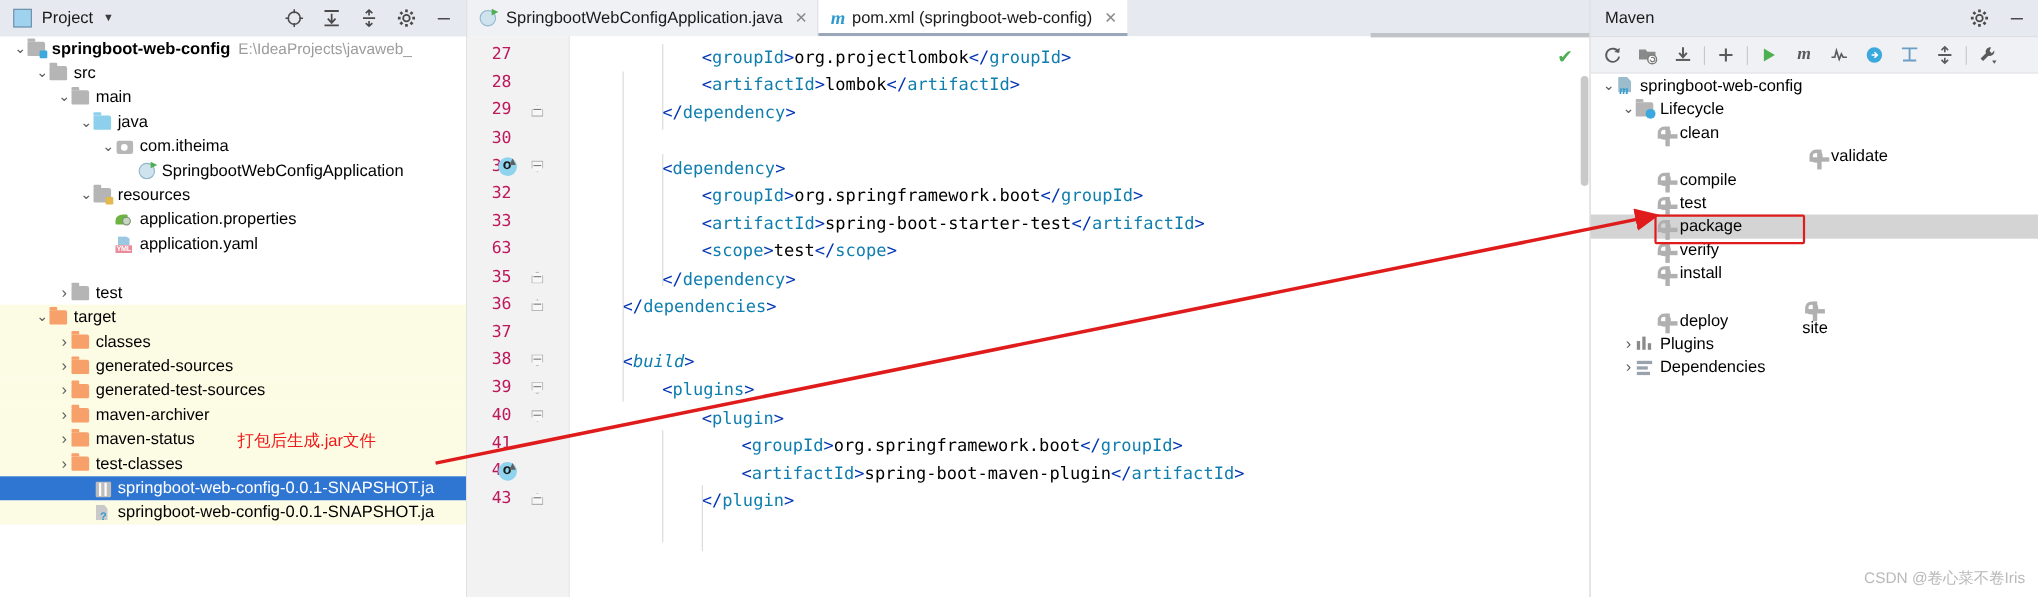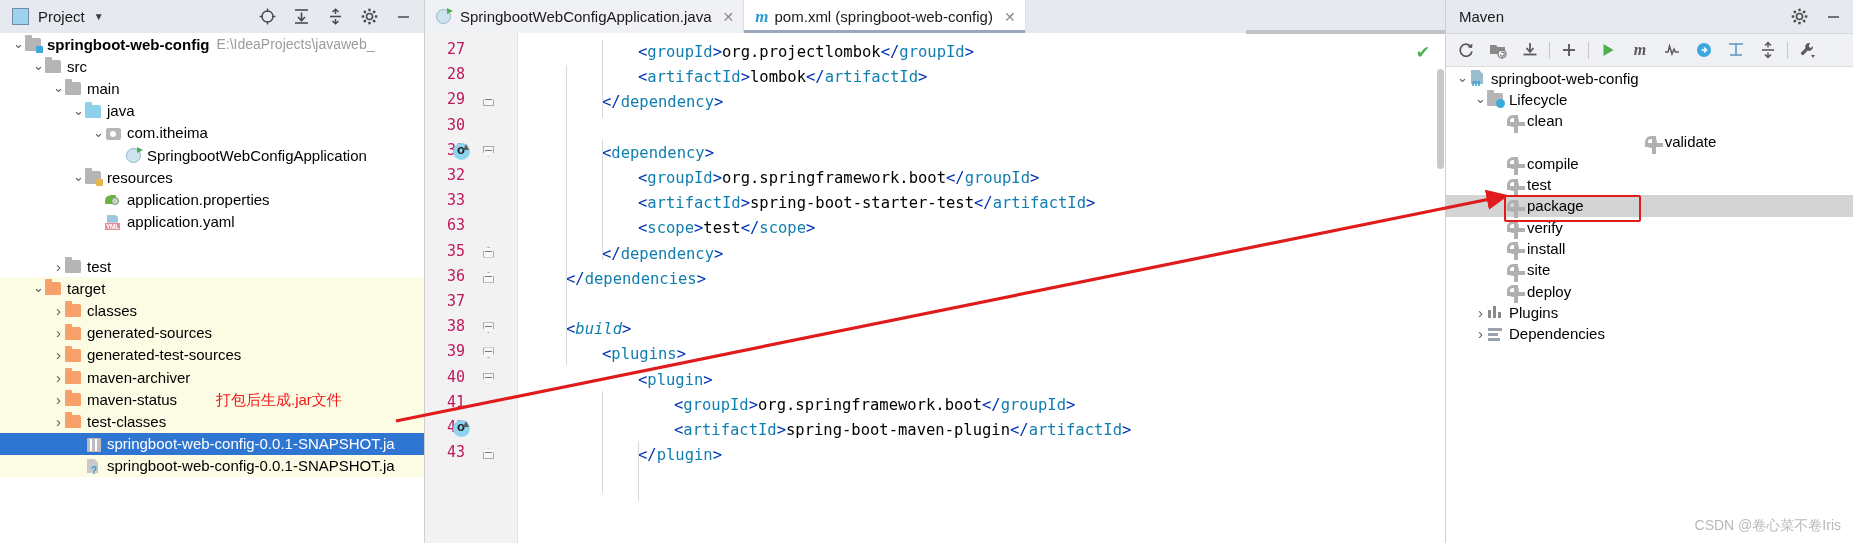--- a/index.html
+++ b/index.html
@@ -573,21 +573,21 @@
           </span>
           <span>verify</span>
         </div>
         <div class="mrow" style="position: absolute; left: 0px; right: 0px; top: 170.4px;">
           <span class="marrow" style="margin-left: 46px;"></span>
           <span class="mico">
             <span class="gear"></span>
           </span>
           <span>install</span>
         </div>
-        <div class="mrow" style="position: absolute; left: 0px; right: 0px; top: 191.7px;">
+        <div class="mrow" style="position: absolute; left: 0px; right: 0px; top: 191.7px; flex-direction: column;">
           <span class="marrow" style="margin-left: 46px;"></span>
           <span class="mico">
             <span class="gear"></span>
           </span>
           <span>site</span>
         </div>
         <div class="mrow" style="position: absolute; left: 0px; right: 0px; top: 213px;">
           <span class="marrow" style="margin-left: 46px;"></span>
           <span class="mico">
             <span class="gear"></span>

